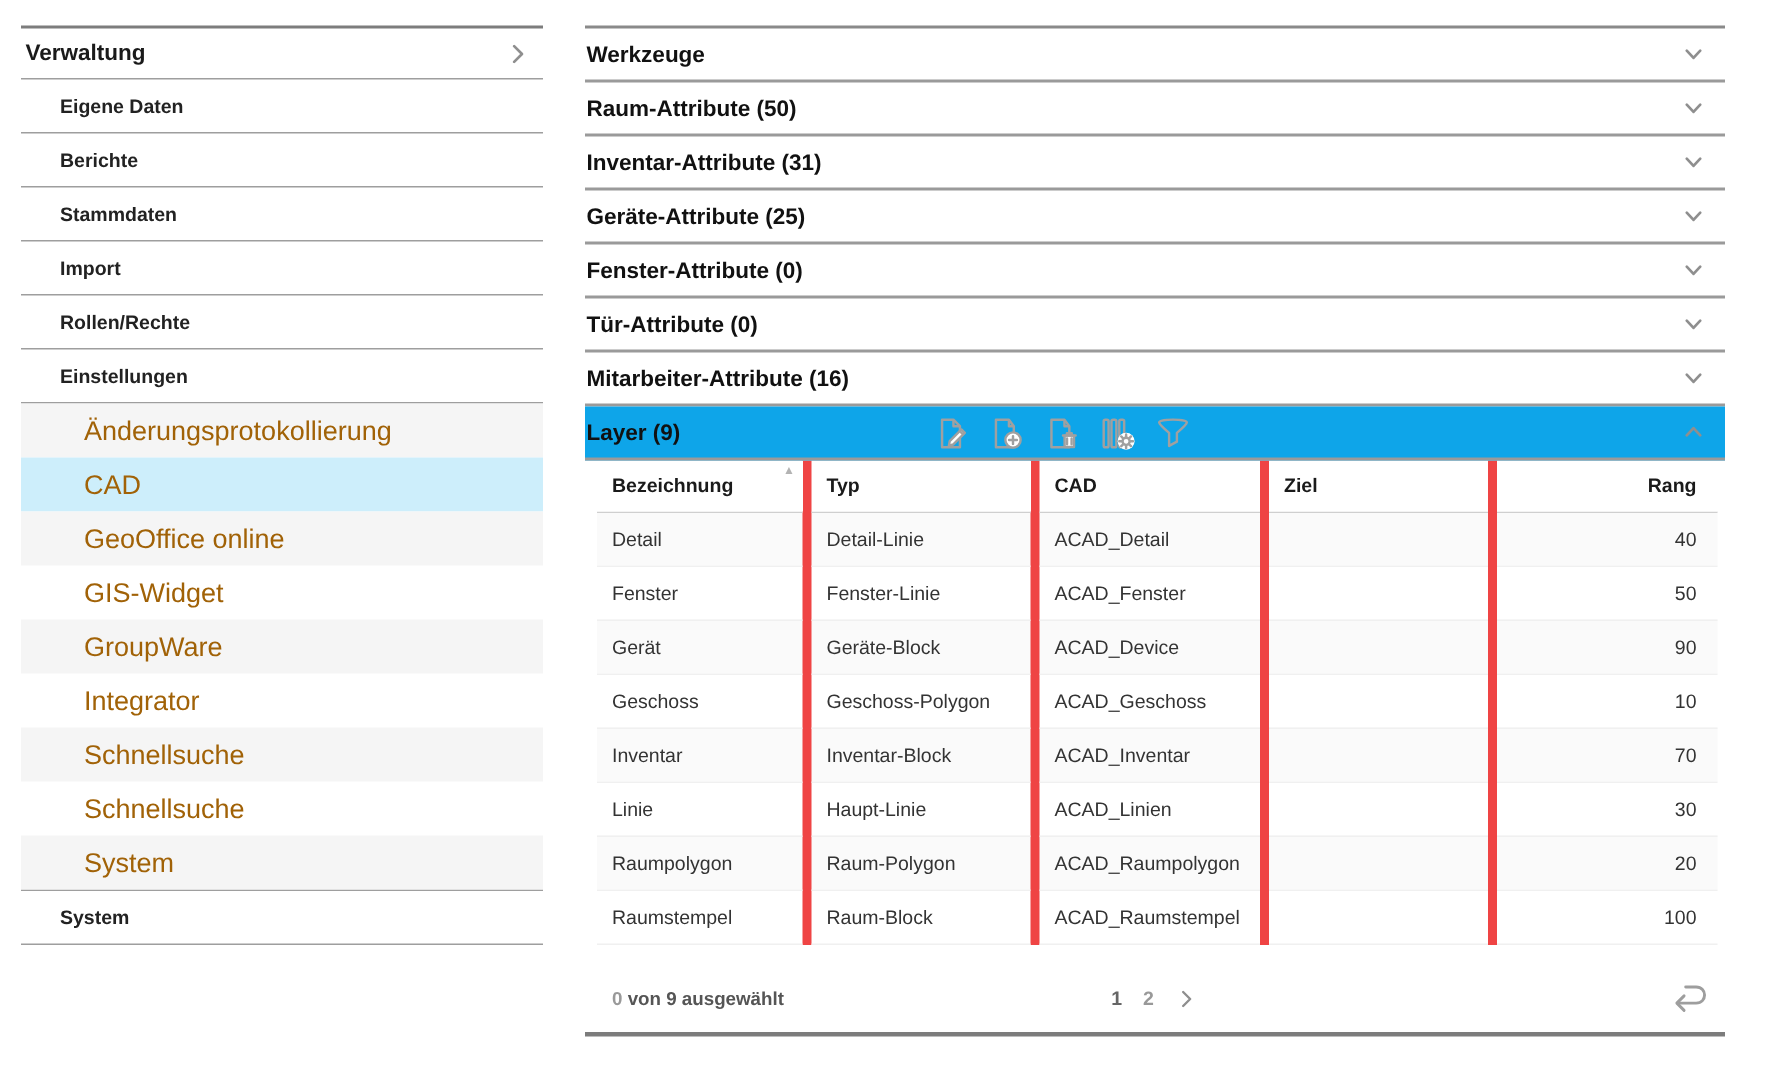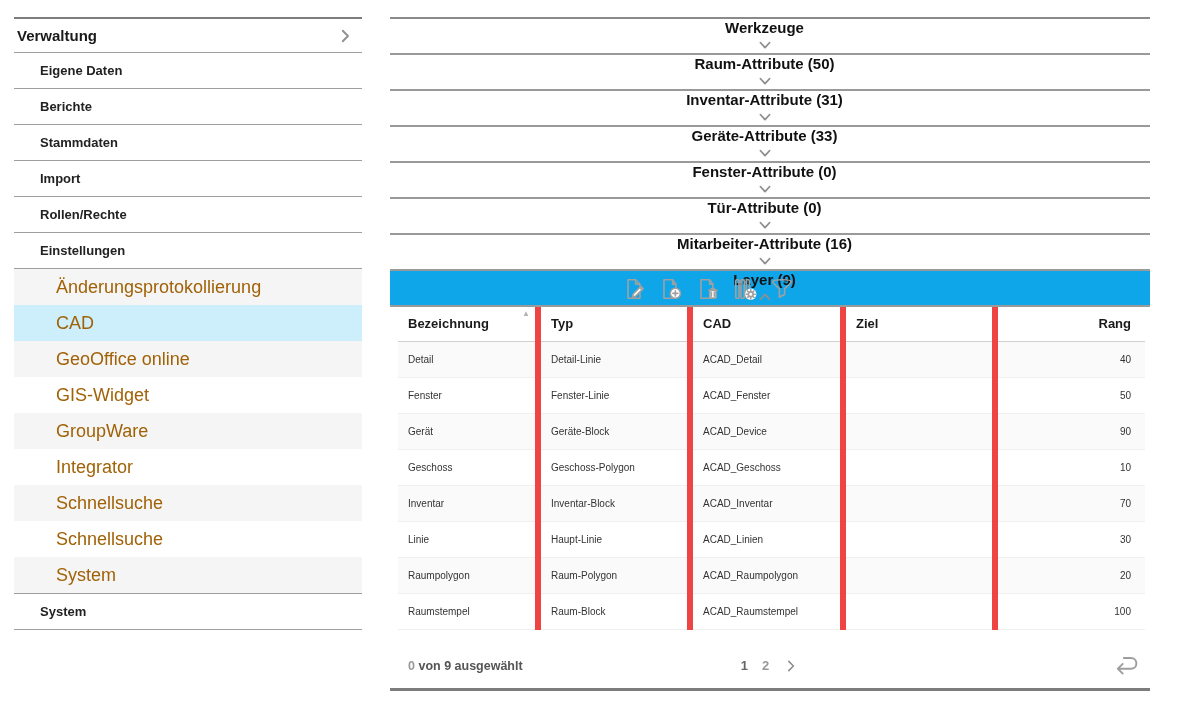--- a/index.html
+++ b/index.html
@@ -19,35 +19,35 @@
   .sub-item { height: 36px; line-height: 36px; padding-left: 42px;
     font-size: 18px; color: #a16207; cursor: pointer; }
   .sub-item:nth-child(odd) { background: #f5f5f5; }
   .sub-item.selected { background: #cdeefb; }
 
   
   .main { position: absolute; left: 390px; top: 17px; width: 760px;
     border-top: 2px solid #8a8a8a; }
   .acc-row { height: 36px; display: flex; align-items: center;
     justify-content: space-between; border-bottom: 2px solid #9a9a9a;
-    padding: 0 12px 0 1px; cursor: pointer; flex-direction: column; }
+    padding: 0 12px 0 1px; cursor: pointer; }
   .acc-label { font-size: 15px; font-weight: bold; color: #111; }
   .layer-row { background: #0ea5e9; position: relative; }
   .toolbar { position: absolute; left: 230px; top: 0; height: 36px;
     display: flex; align-items: center; gap: 10px; }
   .tool-btn { width: 27px; height: 27px; display: flex; align-items: center;
     justify-content: center; cursor: pointer; }
 
   
   .layer-table { margin-left: 8px; width: 747px; border-collapse: collapse; table-layout: fixed; }
   .layer-table th { height: 34px; font-size: 13px; font-weight: bold; color: #1a1a1a;
     text-align: left; padding: 0 10px; border-bottom: 1px solid #cfcfcf;
     position: relative; background: #fff; }
   .layer-table th + th, .layer-table td + td { border-left: 6px solid #ef4444; }
-  .layer-table td { height: 36px; font-size: 10px; color: #333; padding: 0 10px;
+  .layer-table td { height: 36px; font-size: 13px; color: #333; padding: 0 10px;
     border-bottom: 1px solid #f0f0f0; background: #fff; }
   .layer-table tbody tr:nth-child(odd) td { background: #fafafa; }
   .col-rang { text-align: right !important; padding-right: 14px !important; }
   .sort-asc { position: absolute; right: 5px; top: 3px; font-size: 8px;
     color: #b3b3b3; line-height: 8px; }
 
   
   .table-footer { position: relative; height: 40px; margin-top: 16px;
     display: flex; align-items: center; font-weight: bold; }
   .sel-info { font-size: 12.5px; color: #555; padding-left: 18px; }
@@ -141,21 +141,21 @@
       <div class="acc-row">
         <span class="acc-label">Inventar-Attribute (31)</span>
         <span>
           <svg width="18" height="18" viewBox="0 0 24 24" fill="none" stroke="#8f8f8f" stroke-width="2.4" stroke-linecap="round" stroke-linejoin="round">
             <polyline points="6,9 12,15.5 18,9"></polyline>
           </svg>
         </span>
       </div>
 
       <div class="acc-row">
-        <span class="acc-label">Geräte-Attribute (33)</span>
+        <span class="acc-label">Geräte-Attribute (25)</span>
         <span>
           <svg width="18" height="18" viewBox="0 0 24 24" fill="none" stroke="#8f8f8f" stroke-width="2.4" stroke-linecap="round" stroke-linejoin="round">
             <polyline points="6,9 12,15.5 18,9"></polyline>
           </svg>
         </span>
       </div>
 
       <div class="acc-row">
         <span class="acc-label">Fenster-Attribute (0)</span>
         <span>

